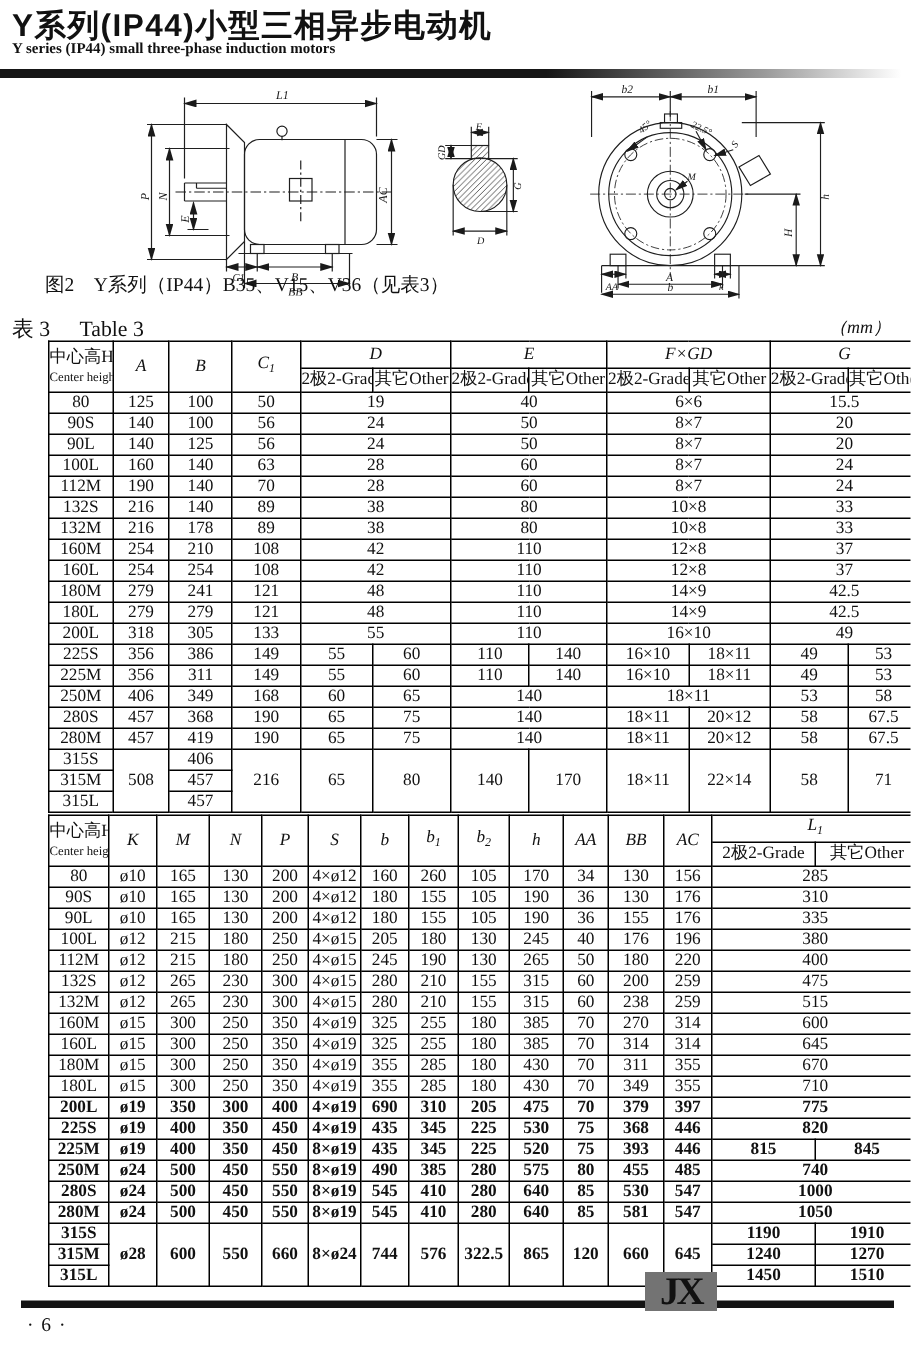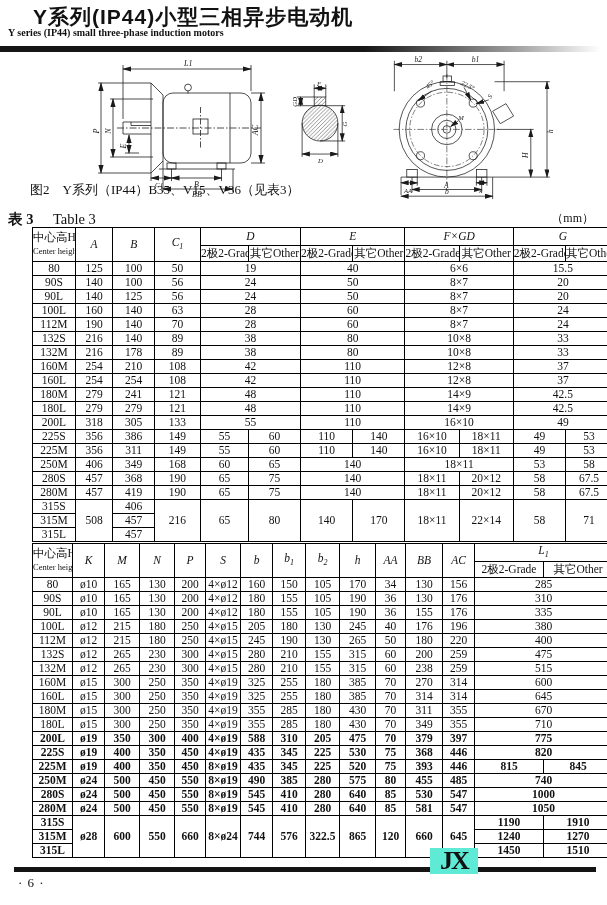--- a/index.html
+++ b/index.html
@@ -4,41 +4,41 @@
 <style>
   * { margin:0; padding:0; box-sizing:border-box; }
   html,body { background:#fff; }
   body {
     width:607px; height:905px; position:relative; overflow:hidden;
     color:#111; font-family:"Liberation Serif","DejaVu Serif",serif;
   }
   .title-zh {
     position:absolute; left:8px; top:3px;
     font-family:"Liberation Sans","DejaVu Sans",sans-serif;
-    font-weight:bold; font-size:21px; letter-spacing:1px; white-space:nowrap;margin-left:25px;
+    font-weight:bold; font-size:21px; letter-spacing:1px; white-space:nowrap;
   }
   .title-en {
     position:absolute; left:8px; top:27px; font-size:10px; white-space:nowrap;font-weight:bold;
   }
   .rule {
     position:absolute; left:0; top:46px; width:607px; height:6px;
     background:linear-gradient(to right,#161616 0%,#161616 60%,#9a9a9a 84%,#fff 99%);
   }
   .figure-area { position:absolute; left:0; top:55px; width:607px; height:140px; }
   .figure-area svg { position:absolute; }
   .dim { font-style:italic; font-size:8px; fill:#1a1a1a; font-family:"Liberation Serif","DejaVu Serif",serif; }
   .dims { font-style:italic; font-size:7px; fill:#1a1a1a; font-family:"Liberation Serif","DejaVu Serif",serif; }
   .caption {
     position:absolute; left:30px; top:181px; width:570px; height:16px;
     font-size:13px; white-space:nowrap; display:flex; gap:20px;
   }
   .table-title { position:absolute; left:8px; top:210px; width:590px; height:17px; font-size:14.5px; }
-  .table-title .zh { font-weight:bold; }
+  .table-title .zh { font-weight:normal; }
   .table-title .en { margin-left:16px;text-align:right; }
-  .table-title .unit { float:right; font-size:12px; margin-right:4px; }
+  .table-title .unit { float:right; font-size:12px; margin-right:4px;font-style:italic; }
   table.dims-table {
     position:absolute; left:32px; width:581px;
     border-collapse:collapse; table-layout:fixed; text-align:center;
     border:1.5px solid #000;
   }
   #t1 { top:227px; }
   #t2 { top:543px; }
   .dims-table th, .dims-table td {
     border:1px solid #000; padding:0; height:14px; line-height:13px;
     font-size:11.5px; white-space:nowrap; overflow:hidden; vertical-align:middle;
@@ -47,21 +47,21 @@
   .dims-table thead th { height:18px; }
   .dims-table thead { border-bottom:1.5px solid #000; }
   .ch-head { font-size:10px; line-height:10px; }
   .ch-head .en { font-size:8.5px; }
   .it { font-style:italic; font-size:13px; }
   .it sub { font-size:8px; font-style:italic; }
   .sub-h { font-size:8.5px; height:16px !important; line-height:15px; }
   tr.bold td { font-weight:bold; }
   .foot-rule { position:absolute; left:14px; top:867px; width:582px; height:5px; background:#141414; }
   .logo {
-    position:absolute; left:430px; top:848px; background:#5eead4; padding:0 10px;
+    position:absolute; left:430px; top:848px; background:#737373; padding:0 10px;
     font-weight:bold; font-size:26px; line-height:26px; letter-spacing:-2px;
     font-family:"Liberation Serif","DejaVu Serif",serif;
   }
   .page-number { position:absolute; left:18px; top:875px; font-size:13px; letter-spacing:1px; }
 </style>
 </head>
 <body>
 
 <div class="title-zh">Y系列(IP44)小型三相异步电动机</div>
 <div class="title-en">Y series (IP44) small three-phase induction motors</div>
@@ -556,21 +556,21 @@
   </thead>
   <tbody>
       <tr>
         <td>80</td>
         <td>ø10</td>
         <td>165</td>
         <td>130</td>
         <td>200</td>
         <td>4×ø12</td>
         <td>160</td>
-        <td>150</td>
+        <td>260</td>
         <td>105</td>
         <td>170</td>
         <td>34</td>
         <td>130</td>
         <td>156</td>
         <td colspan="2">285</td>
       </tr>
       <tr>
         <td>90S</td>
         <td>ø10</td>
@@ -731,21 +731,21 @@
         <td>355</td>
         <td colspan="2">710</td>
       </tr>
       <tr class="bold">
         <td>200L</td>
         <td>ø19</td>
         <td>350</td>
         <td>300</td>
         <td>400</td>
         <td>4×ø19</td>
-        <td>588</td>
+        <td>690</td>
         <td>310</td>
         <td>205</td>
         <td>475</td>
         <td>70</td>
         <td>379</td>
         <td>397</td>
         <td colspan="2">775</td>
       </tr>
       <tr class="bold">
         <td>225S</td>

